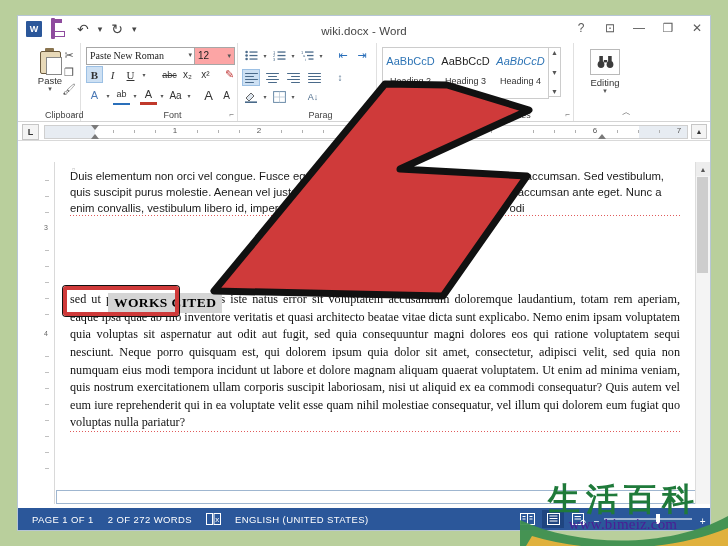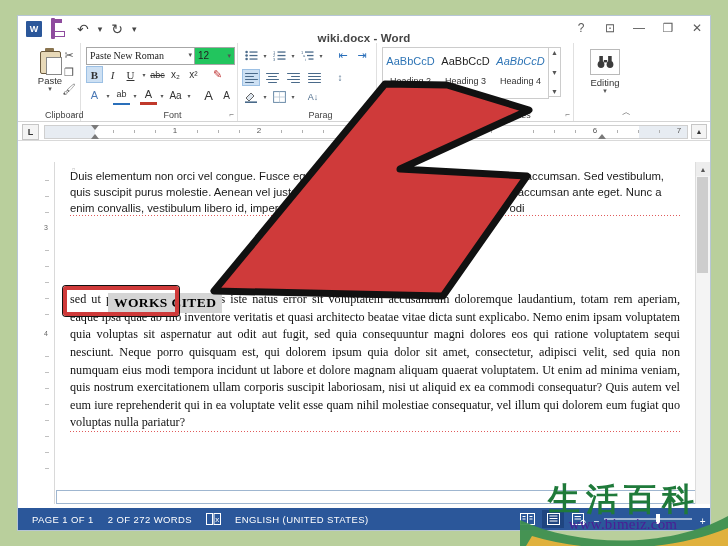--- a/index.html
+++ b/index.html
@@ -26,22 +26,22 @@
     width:16px;height:16px;background:#2b579a;border-radius:1px;position:relative;
     display:flex;align-items:center;justify-content:center;
     color:#fff;font-size:9px;font-weight:bold;font-family:"Liberation Sans",sans-serif;
   }
   .savei{width:14px;height:14px;border:2px solid #8e4b9e;border-radius:1px;position:relative;background:#fff;}
   .savei:before{content:"";position:absolute;left:2px;top:-1px;width:7px;height:4px;background:#8e4b9e;}
   .savei:after{content:"";position:absolute;left:1px;bottom:0px;width:9px;height:4px;border:1px solid #8e4b9e;background:#fff;}
   .glyph{font-size:14px;color:#444;line-height:16px;}
   .glyph.sm{font-size:9px;}
   #doctitle{
-    position:absolute;left:0;right:0;top:16px;text-align:center;
-    font-size:11.5px;color:#444;letter-spacing:.1px;font-weight:bold;
+    position:absolute;left:0;right:0;top:9px;text-align:center;
+    font-size:11.5px;color:#444;letter-spacing:.1px;
   }
   .wincontrols{position:absolute;right:6px;top:4px;display:flex;gap:15px;align-items:center;}
   .wincontrols span{font-size:12px;color:#5a5a5a;line-height:16px;width:14px;text-align:center;cursor:default;}
   
   #tabstrip{
     height:21px;background:#ffffff;position:relative;
     border-bottom:1px solid #2b579a;
   }
   #tabstrip .tabs{display:flex;align-items:flex-end;height:21px;}
   .tab{
@@ -79,21 +79,21 @@
   
   #g-font{width:156px;}
   .fontbox{
     position:absolute;left:5px;top:4px;width:105px;height:16px;border:1px solid #a7a7a7;
     background:#fff;font-size:10px;color:#222;line-height:15px;padding-left:3px;
     font-family:"Liberation Serif",serif;
   }
   .fontbox .car,.sizebox .car{position:absolute;right:3px;top:0;font-size:7px;color:#555;}
   .sizebox{
     position:absolute;left:113px;top:4px;width:36px;height:16px;border:1px solid #a7a7a7;
-    background:#22c55e;font-size:10px;color:#222;line-height:15px;padding-left:3px;
+    background:#fca5a5;font-size:10px;color:#222;line-height:15px;padding-left:3px;
   }
   .frow{position:absolute;left:5px;display:flex;align-items:center;gap:1px;}
   .fbtn{
     width:17px;height:17px;display:flex;align-items:center;justify-content:center;
     font-size:11px;color:#333;cursor:default;
   }
   .fbtn.on{background:#cde0f3;border:1px solid #9cc0e4;box-sizing:border-box;}
   .fbtn.serif{font-family:"Liberation Serif",serif;font-weight:bold;}
   .car7{font-size:6px;color:#555;width:8px;text-align:center;}
   
@@ -289,21 +289,21 @@
       </div>
       <div class="sizebox">
         <span>12</span>
         <span class="car">▾</span>
       </div>
       <div class="frow" style="top:23px;">
         <span class="fbtn on serif">B</span>
         <span class="fbtn serif" style="font-weight:normal;font-style:italic;">I</span>
         <span class="fbtn serif" style="font-weight:normal;text-decoration:underline;">U</span>
         <span class="car7">▾</span>
-        <span class="fbtn" style="font-size:9px;text-decoration:line-through;">abc</span>
+        <span class="fbtn" style="font-size:9px;text-decoration:line-through;margin-left:12px;">abc</span>
         <span class="fbtn" style="font-size:10px;">x₂</span>
         <span class="fbtn" style="font-size:10px;">x²</span>
         <span class="fbtn" style="color:#c23b3b;margin-left:6px;">✎</span>
       </div>
       <div class="frow" style="top:42px;">
         <span class="fbtn" style="color:#4a78b5;">A</span>
         <span class="car7">▾</span>
         <span class="fbtn" style="font-size:9px;border-bottom:2px solid #2a6fba;">ab</span>
         <span class="car7">▾</span>
         <span class="fbtn" style="border-bottom:3px solid #c0392b;">A</span>

